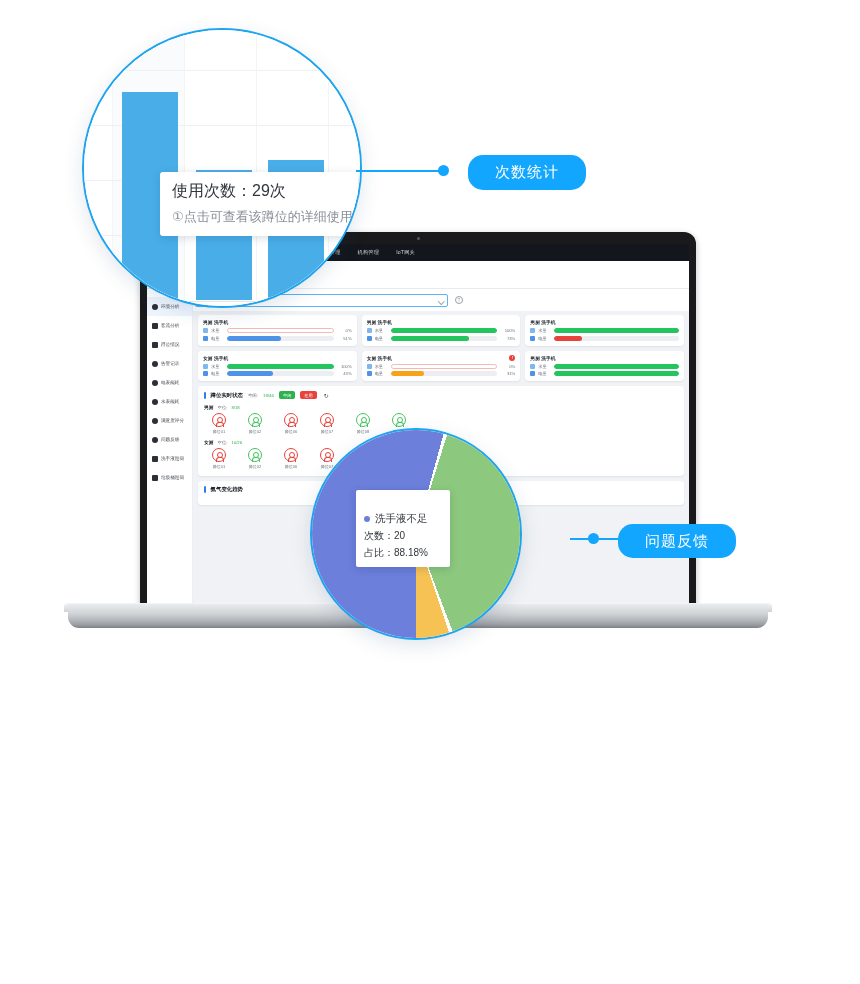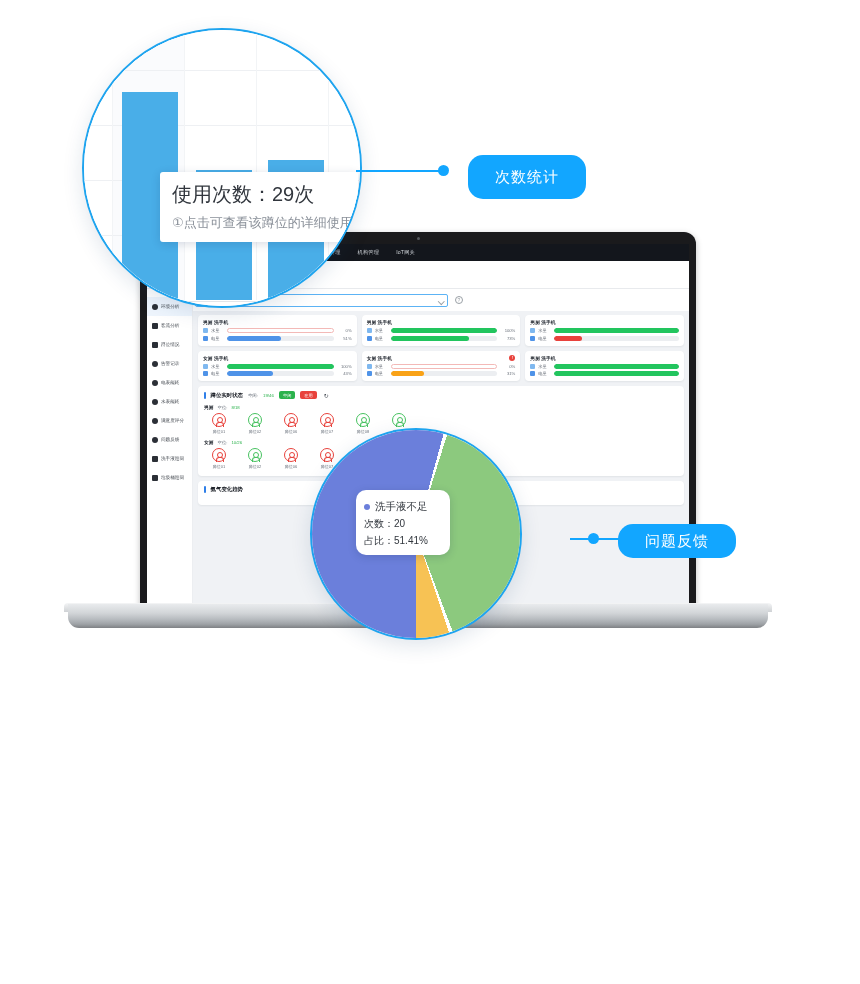--- a/index.html
+++ b/index.html
@@ -151,42 +151,42 @@
   .bar{ position:absolute; bottom:30px; background:#49aee8; }
   .axis{ position:absolute; left:0; bottom:28px; width:330px; height:1px; background:#e2e5e9;}
   .tick{ position:absolute; bottom:22px; width:1px; height:6px; background:#dfe2e6;}
   .xlab{ position:absolute; bottom:6px; font-size:15px; color:#4a5059; text-align:center; width:80px;}
 
   .tip1{
     position:absolute; left:76px; top:142px; width:198px; background:#fff;
     border-radius:3px; box-shadow:0 2px 10px rgba(20,40,80,.16);
     padding:9px 12px 10px 12px;
   }
-  .tip1-l1{ font-size:20px; color:#31363d; white-space:nowrap;}
+  .tip1-l1{ font-size:16px; color:#31363d; white-space:nowrap;}
   .tip1-l2{ font-size:13px; color:#8a9099; margin-top:6px; white-space:nowrap;}
 
   
   .mag2{ left:310px; top:428px; width:212px; height:212px; border-width:2px; }
   .pie{ position:absolute; left:-1px; top:-1px; width:210px; height:210px; border-radius:50%; }
   .tip2{
     position:absolute; left:44px; top:60px; width:94px; background:#fff;
-    box-shadow:0 2px 8px rgba(20,40,80,.18); border-radius:10px; padding:10px 8px 7px 8px;
+    box-shadow:0 2px 8px rgba(20,40,80,.18); border-radius:2px; padding:22px 8px 7px 8px;
   }
   .tip2-hd{ display:flex; align-items:center; gap:5px; }
   .tip2-dot{ width:6px;height:6px;border-radius:50%; }
   .tip2-t{ font-size:10.5px; color:#31363d; }
   .tip2-r{ font-size:10px; color:#31363d; margin-top:3px; }
 
   
   .badge{
     position:absolute; background:#12a6ff; color:#fff; border-radius:15px;
     font-size:15px; display:flex; align-items:center; justify-content:center;
     letter-spacing:1px;
   }
-  .b1{ left:468px; top:155px; width:118px; height:44px;text-align:center; }
+  .b1{ left:468px; top:155px; width:118px; height:35px;text-align:center; }
   .b2{ left:618px; top:524px; width:118px; height:34px; }
   .lead{ position:absolute; height:1.6px; background:#12a6ff; }
   .l1{ left:356px; top:170px; width:90px; }
   .l2{ left:570px; top:538px; width:50px; }
   .knob{ position:absolute; width:11px; height:11px; border-radius:50%; background:#12a6ff;}
   .k1{ left:438px; top:165px; }
   .k2{ left:588px; top:533px; }
 </style>
 </head>
 <body>
@@ -522,21 +522,21 @@
     <div class="pie" style="background: conic-gradient(from 180deg, #6b7fdb 0deg 195.4deg, #ffffff 195.4deg 197.4deg, #8cc97e 197.4deg 339.4deg, #ffffff 339.4deg 341.4deg, #f7c254 341.4deg 360deg);"></div>
     <div class="tip2">
       <div class="tip2-hd">
         <span class="tip2-dot" style="background:#6b7fdb"></span>
         <span class="tip2-t">洗手液不足</span>
       </div>
       <div class="tip2-r">
         <span>次数：</span><span>20</span>
       </div>
       <div class="tip2-r">
-        <span>占比：</span><span>51.41%</span>
+        <span>占比：</span><span>88.18%</span>
       </div>
     </div>
   </div>
 
   <div class="lead l1"></div>
   <div class="knob k1"></div>
   <div class="badge b1">次数统计</div>
 
   <div class="lead l2"></div>
   <div class="knob k2"></div>

